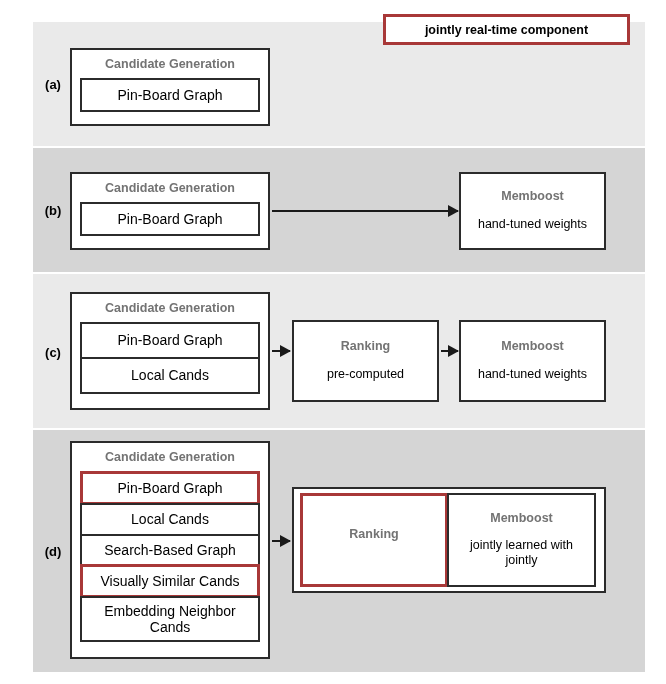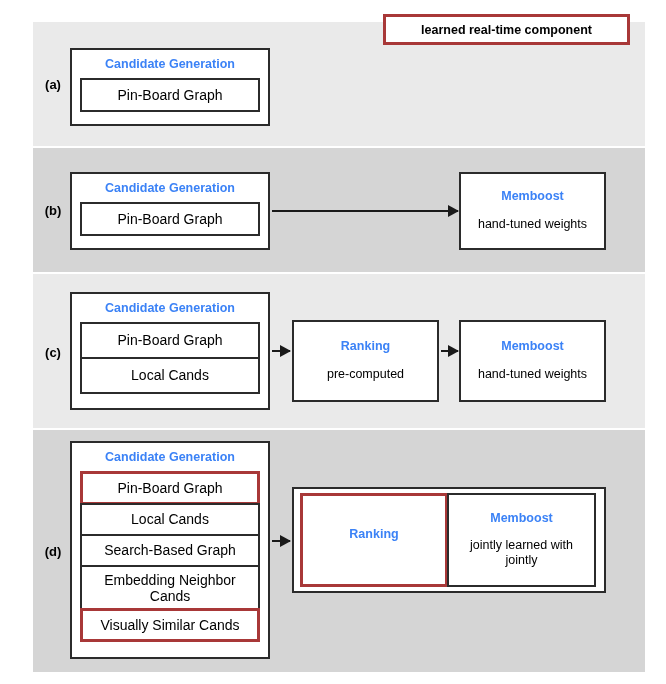--- a/index.html
+++ b/index.html
@@ -64,21 +64,21 @@
   .box {
     position: absolute;
     box-sizing: border-box;
     background: #ffffff;
     border: 2px solid #2b2b2b;
   }
   .box-title {
     text-align: center;
     font-size: 12.5px;
     font-weight: bold;
-    color: #3b82f6;
+    color: #737373;
     line-height: 1.15;
   }
   .box-sub {
     text-align: center;
     font-size: 12.5px;
     color: #000;
     line-height: 1.25;
   }
 
   
@@ -155,21 +155,21 @@
 </style>
 </head>
 <body>
 
 <div class="band band-a"></div>
 <div class="band band-b"></div>
 <div class="band band-c"></div>
 <div class="band band-d"></div>
 
 <div class="legend">
-  <span>learned real-time component</span>
+  <span>jointly real-time component</span>
 </div>
 
 <div class="row-label lab-a">(a)</div>
 <div class="row-label lab-b">(b)</div>
 <div class="row-label lab-c">(c)</div>
 <div class="row-label lab-d">(d)</div>
 
 <div class="box cg" style="left:70px; top:48px; width:200px; height:78px;">
   <div class="box-title">Candidate Generation</div>
   <div class="cell" style="height:34px;">Pin-Board Graph</div>
@@ -205,22 +205,22 @@
 <div class="box proc" style="left:459px; top:320px; width:147px; height:82px;">
   <div class="box-title">Memboost</div>
   <div class="box-sub">hand-tuned weights</div>
 </div>
 
 <div class="box cg" style="left:70px; top:441px; width:200px; height:218px;">
   <div class="box-title">Candidate Generation</div>
   <div class="cell red" style="height:34px;">Pin-Board Graph</div>
   <div class="cell" style="height:33px;">Local Cands</div>
   <div class="cell" style="height:33px;">Search-Based Graph</div>
+  <div class="cell red" style="height:34px;">Visually Similar Cands</div>
   <div class="cell" style="height:46px; padding:0 6px;">Embedding Neighbor Cands</div>
-  <div class="cell red" style="height:34px;">Visually Similar Cands</div>
 </div>
 
 <div class="arrow" style="left:272px; top:540px; width:18px;"></div>
 
 <div class="combo" style="left:292px; top:487px; width:314px; height:106px;"></div>
 
 <div class="combo-inner combo-rank" style="left:300px; top:493px; width:148px; height:94px;">
   <div class="box-title">Ranking</div>
 </div>
 

